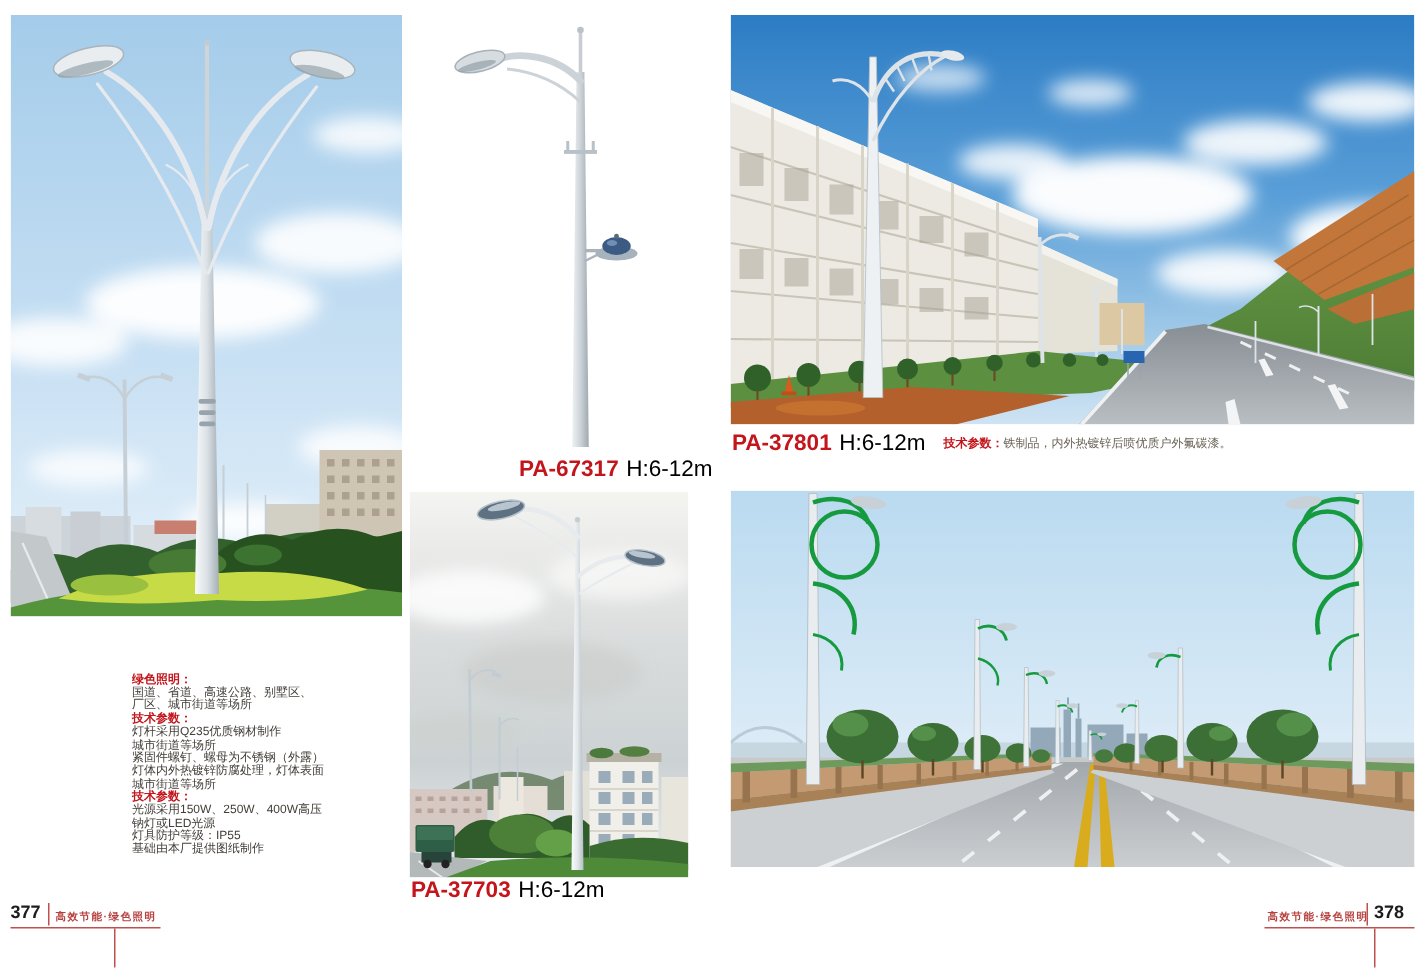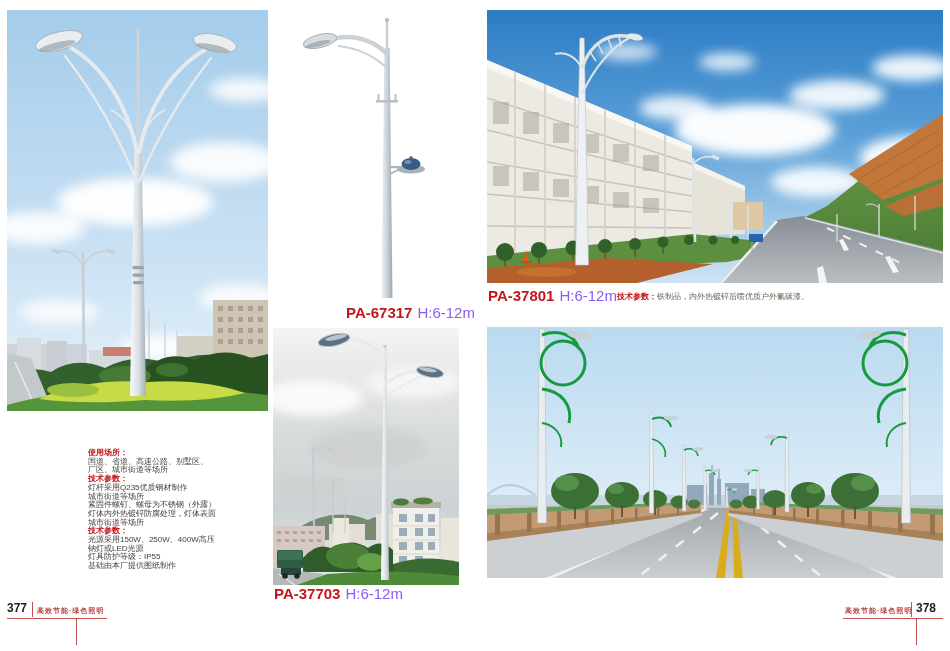--- a/index.html
+++ b/index.html
@@ -5,24 +5,24 @@
   html,body { margin:0; padding:0; background:#ffffff; }
   .page {
     position:relative; width:950px; height:651px; background:#ffffff;
     overflow:hidden; font-family:"Liberation Sans", sans-serif;
   }
   .photo { position:absolute; overflow:hidden; }
   .photo svg { display:block; }
 
   .prod-label { position:absolute; white-space:nowrap; font-size:16px; color:#1c1c1c; }
   .prod-label .code { color:var(--brand_red,#c3161c); font-weight:700;margin-top:40px; }
-  .prod-label .ht { color:#8b5cf6; margin-left:5px; font-weight:400; }
+  .prod-label .ht { color:#000000; margin-left:5px; font-weight:400; }
   .prod-label.big { font-size:17px; }
   .prod-label.small { font-size:15px; }
-  .technote { display:inline-block; font-size:8px; vertical-align:2px; }
+  .technote { display:inline-block; font-size:8px; margin-left:12px; vertical-align:2px; }
   .technote .tl { color:var(--brand_red,#c3161c); font-weight:700; }
   .technote .tx { color:#6a6257; }
 
   .specs { position:absolute; left:88px; top:449px; font-size:8px; line-height:8.7px; color:#42three; color:#423e38; }
   .specs div { white-space:nowrap; }
   .specs .hd { color:var(--brand_red,#c3161c); font-weight:700; }
 
   .footer-num { position:absolute; font-size:12px; font-weight:700; color:#1d1d1d; }
   .slogan { position:absolute; font-size:7px; font-weight:700; color:var(--footer_text_red,#b5413f); letter-spacing:1px; white-space:nowrap; }
   .rline { position:absolute; background:var(--footer_red,#c0504d); }
@@ -129,21 +129,21 @@
           <ellipse cx="208" cy="33" rx="22" ry="8.5" fill="#e9edf0" transform="rotate(12 208 33)"></ellipse>
         </g>
         <ellipse cx="50" cy="36" rx="19" ry="3.6" fill="#94a2ab" opacity=".7" transform="rotate(-14 50 36)"></ellipse>
         <ellipse cx="206" cy="38" rx="17" ry="3.4" fill="#94a2ab" opacity=".7" transform="rotate(12 206 38)"></ellipse>
       </g>
     </svg>
   </div>
 
 
   <div class="specs">
-    <div class="hd">使用场所：</div>
+    <div class="hd">绿色照明：</div>
     <div>国道、省道、高速公路、别墅区、</div>
     <div>厂区、城市街道等场所</div>
     <div class="hd">技术参数：</div>
     <div>灯杆采用Q235优质钢材制作</div>
     <div>城市街道等场所</div>
     <div>紧固件螺钉、螺母为不锈钢（外露）</div>
     <div>灯体内外热镀锌防腐处理，灯体表面</div>
     <div>城市街道等场所</div>
     <div class="hd">技术参数：</div>
     <div>光源采用150W、250W、400W高压</div>

